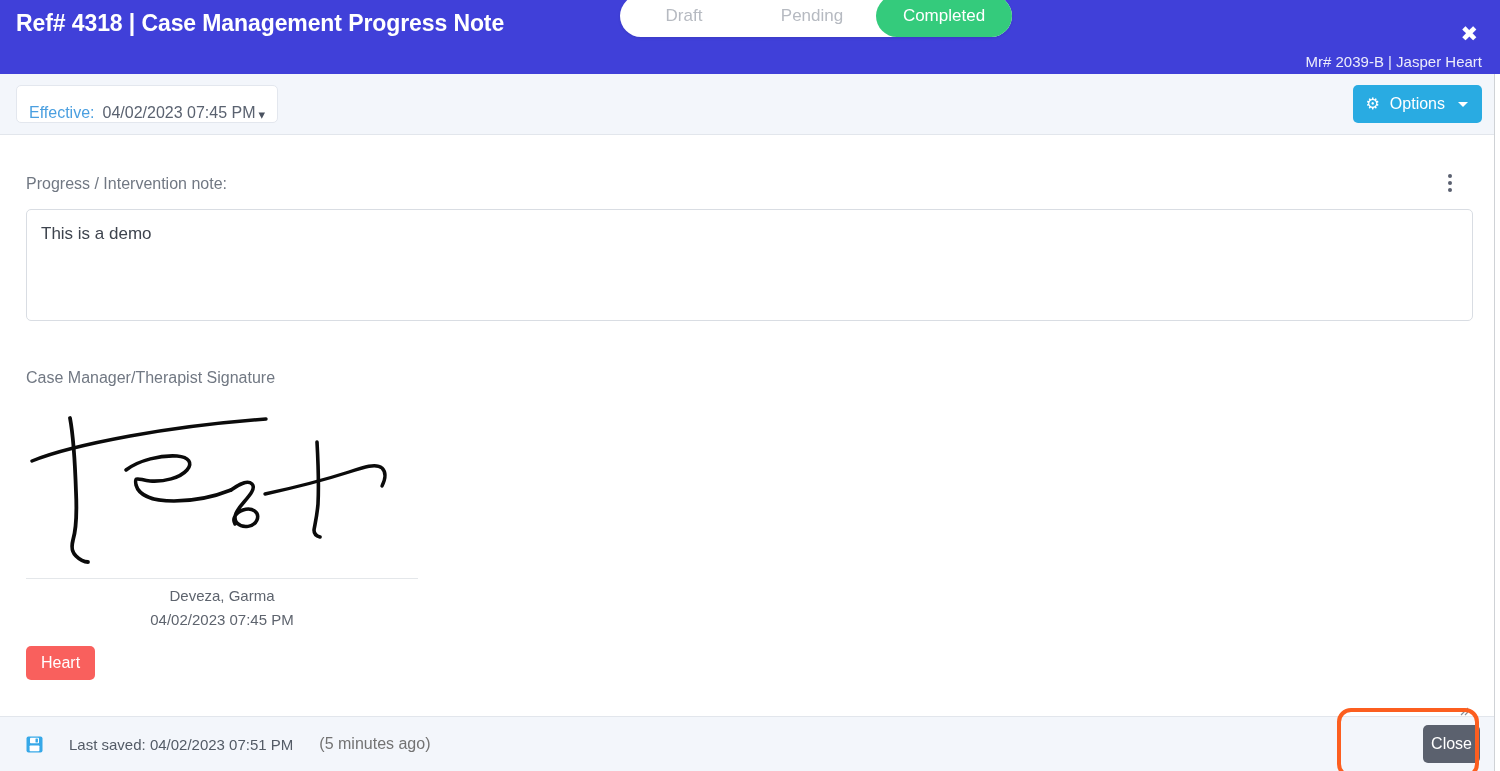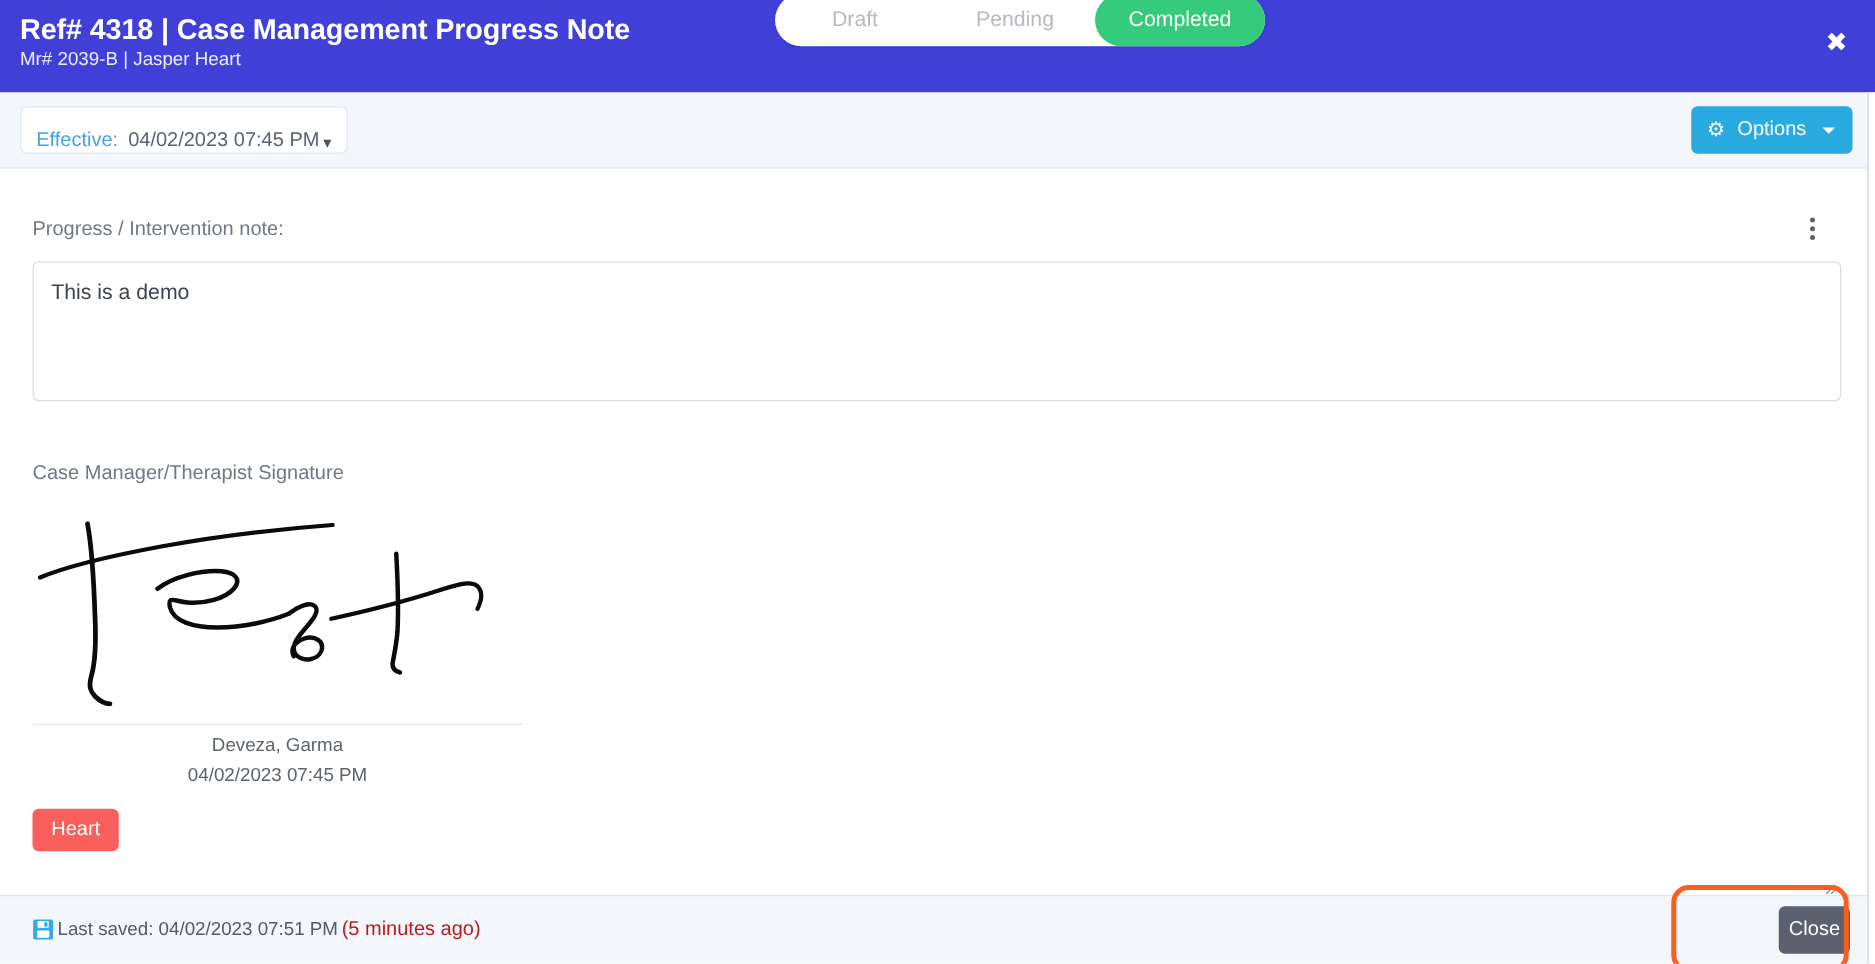--- a/index.html
+++ b/index.html
@@ -28,21 +28,22 @@
     color: #ffffff;
     font-size: 23px;
     font-weight: bold;
     line-height: 28px;
     letter-spacing: -0.1px;
   }
   .header-subtitle {
     color: #ececfb;
     font-size: 15px;
     line-height: 22px;
-    margin-top: 0;
+    margin-top: 14px;
+    text-align: right;
   }
   .close-x {
     position: absolute;
     top: 24px; right: 22px;
     color: #ffffff;
     font-size: 21px;
     font-weight: bold;
     line-height: 1;
     cursor: pointer;
     font-family: "DejaVu Sans", sans-serif;
@@ -219,23 +220,23 @@
   .modal-footer {
     flex: 0 0 55px;
     height: 55px;
     background: #f3f6fb;
     border-top: 1px solid #e2e6ec;
     display: flex;
     align-items: center;
     padding: 0 20px 0 14px;
     position: relative;
   }
-  .saved-wrap { display: flex; gap: 3px; padding-left: 12px; }
+  .saved-wrap { display: flex; align-items: center; gap: 26px; padding-left: 12px; }
   .saved-text { color: #535b66; font-size: 15px; }
-  .saved-link { color: #b91c1c; }
+  .saved-link { color: #737373; }
   .footer-actions {
     margin-left: auto;
     display: flex; align-items: center; gap: 10px;
   }
   .btn-close {
     background: #5b616e;
     color: #ffffff;
     border: none; border-radius: 5px;
     height: 38px; padding: 0 8px;
     font-size: 16px; cursor: pointer;

